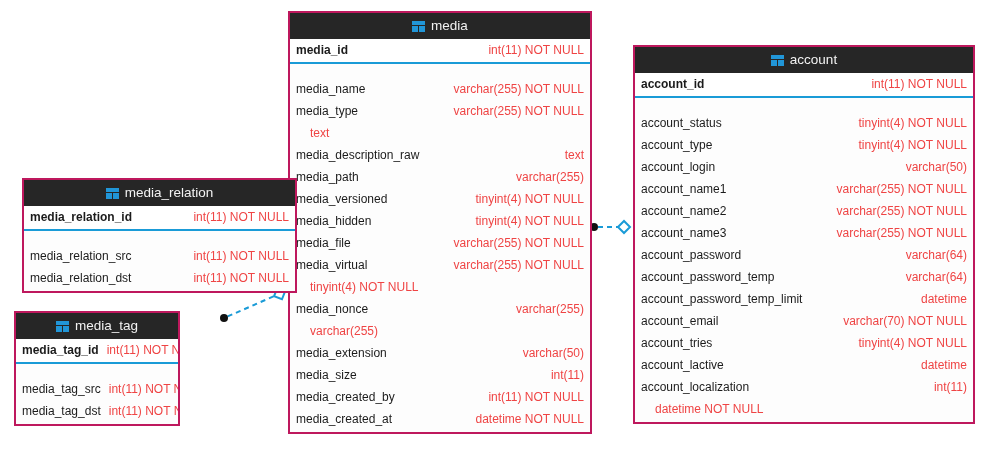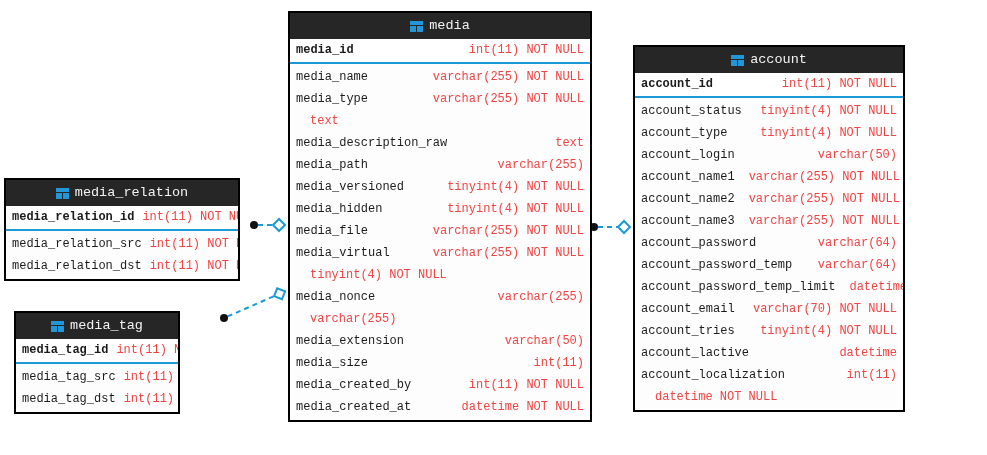--- a/index.html
+++ b/index.html
@@ -22,24 +22,23 @@
     position: absolute;
     left: 0;
     top: 0;
     width: 987px;
     height: 455px;
     pointer-events: none;
   }
   .entity {
     position: absolute;
     box-sizing: border-box;
-    border: 2px solid #000000;
+    border: 2px solid #be185d;
     background: #fdfdfd;
     overflow: hidden;
-    font-family: Liberation Mono, monospace;
   }
   .entity-header {
     background: #262626;
     color: #f2f2f2;
     font-size: 13.5px;
     height: 26px;
     line-height: 26px;
     text-align: center;
     white-space: nowrap;
     display: flex;
@@ -91,21 +90,21 @@
     font-weight: 400;
   }
   .entity-key .attr .a-name {
     font-weight: bold;
   }
   .attr .a-type {
     color: #ef4444;
     padding-left: 14px;
   }
   .entity-body {
-    padding-top: 2px;
+    padding-top: 14px;
     padding-bottom: 2px;
   }
   
   .compact .attr .a-type { padding-left: 8px; }
 </style>
 </head>
 <body>
 
 <div id="canvas">
   <svg id="links">
@@ -197,21 +196,21 @@
         <div class="attr">
           <span class="a-name">media_created_by</span>
           <span class="a-type">int(11) NOT NULL</span>
         </div>
         <div class="attr">
           <span class="a-name">media_created_at</span>
           <span class="a-type">datetime NOT NULL</span>
         </div>
       </div>
     </div>
-    <div class="entity" style="left: 633px; top: 45px; width: 272px;">
+    <div class="entity" style="left: 633px; top: 45px; width: 342px;">
       <div class="entity-header">
         <span class="table-icon">
           <i class="t-top"></i>
           <i class="t-bl"></i>
           <i class="t-br"></i>
         </span>
         <span>account</span>
       </div>
       <div class="entity-key">
         <div class="attr">
@@ -270,21 +269,21 @@
         </div>
         <div class="attr">
           <span class="a-name">account_localization</span>
           <span class="a-type">int(11)</span>
         </div>
         <div class="attr">
           <span class="a-type">datetime NOT NULL</span>
         </div>
       </div>
     </div>
-    <div class="entity compact" style="left: 4px; top: 178px; width: 236px;">
+    <div class="entity compact" style="left: 22px; top: 178px; width: 275px;">
       <div class="entity-header">
         <span class="table-icon">
           <i class="t-top"></i>
           <i class="t-bl"></i>
           <i class="t-br"></i>
         </span>
         <span>media_relation</span>
       </div>
       <div class="entity-key">
         <div class="attr">

